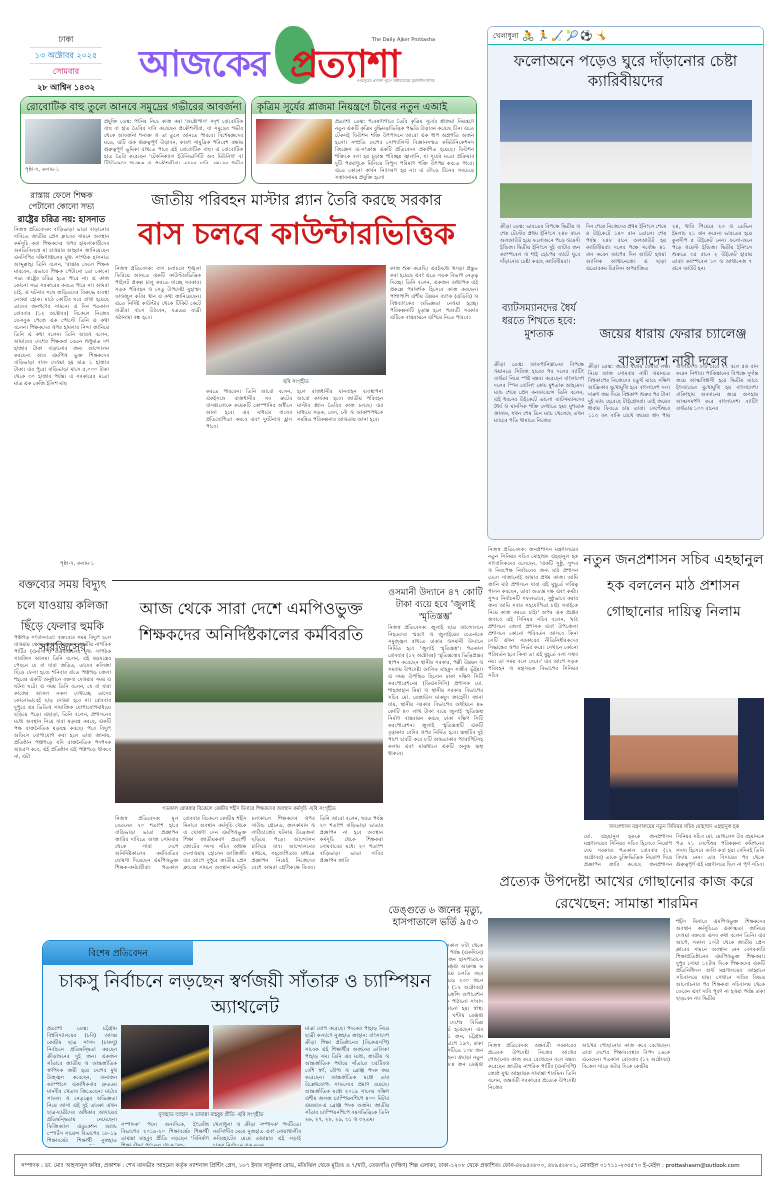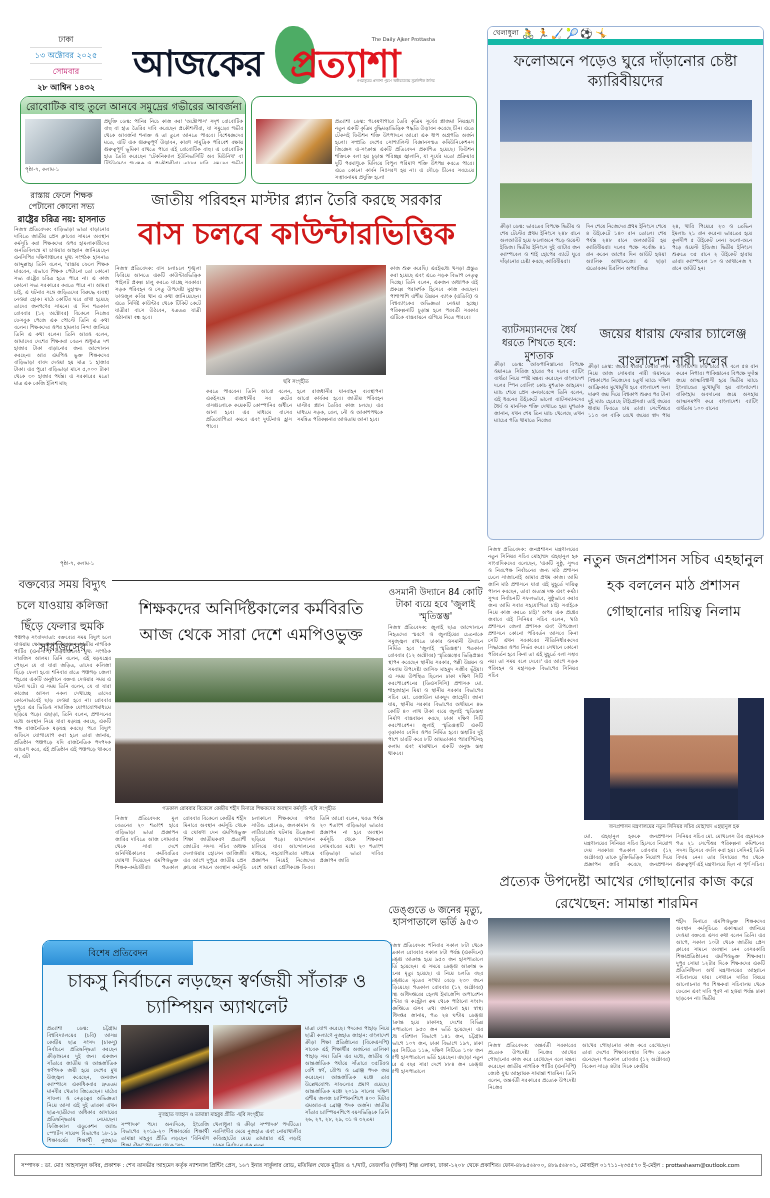--- a/index.html
+++ b/index.html
@@ -10,34 +10,34 @@
 .red{color:#d01818}
 .photo{overflow:hidden}
 
 #datebox{left:30px;top:32px;width:72px;text-align:center}
 #datebox div{font-size:8px;line-height:15px;border-bottom:1px solid #ddd}
 #datebox .d1{color:#222}
 #datebox .d2{color:#1b7fc0}
 #datebox .d3{color:#c0186a}
 #datebox .d4{color:#111;font-weight:bold;border:none}
 #logo{left:125px;top:28px;width:310px;height:60px}
-#logo .l1{position:absolute;left:8px;top:8px;font-size:36px;font-weight:bold;color:#0f172a;letter-spacing:-1px}
+#logo .l1{position:absolute;left:14px;top:8px;font-size:36px;font-weight:bold;color:#8b5cf6;letter-spacing:-1px}
 #logo .l2{position:absolute;left:165px;top:6px;font-size:38px;font-weight:bold;color:#e0141e;letter-spacing:-1px}
 #logo .map{position:absolute;left:150px;top:-2px;width:40px;height:58px;background:#2e9d4a;border-radius:45% 55% 40% 60%;opacity:.85}
 #logo .eng{position:absolute;right:0;top:8px;font-size:5px;color:#333}
 #logo .tag{position:absolute;right:0;bottom:4px;font-size:3.5px;color:#555}
 
 .gbox{border:1.5px solid #3a9a52;border-radius:9px;background:#fff;overflow:hidden}
 .gbox .gh{background:linear-gradient(#cfe9cf,#9fd4a4);font-size:10px;padding:2px 5px;height:17px;white-space:nowrap;overflow:hidden}
 
 #sports{left:487px;top:26px;width:277px;height:514px;border:1.5px solid #9bb3d6;border-radius:6px;background:#eef3fb;overflow:hidden}
-#sports .tagbar{height:18px;background:#fff;border-bottom:6px solid #14b8a6;font-size:7px;padding:3px 5px;display:flex;align-items:center;gap:4px}
+#sports .tagbar{height:18px;background:#fff;border-bottom:1px solid #14b8a6;font-size:7px;padding:3px 5px;display:flex;align-items:center;gap:4px}
 .sporticons span{font-size:10px;margin-right:2px}
 .rule{background:#333;height:1px}
-#special{left:42px;top:940px;width:350px;height:208px;border:1.5px solid #1e86c9;border-radius:8px;background:#eaf6fd;overflow:hidden}
+#special{left:42px;top:940px;width:406px;height:208px;border:1.5px solid #1e86c9;border-radius:8px;background:#eaf6fd;overflow:hidden}
 #special .tabs{height:24px;display:flex}
 #special .t1{width:150px;background:linear-gradient(#5bb6ee,#2b8ed6);color:#111;font-size:9px;text-align:center;line-height:24px}
 #special .t2{flex:1;background:linear-gradient(90deg,#f6c6d6,#f2dbe4);font-size:8px;text-align:center;line-height:24px}
 #footer{left:14px;top:1154px;width:748px;height:22px;border:1px solid #888;font-size:5.5px;line-height:20px;padding-left:6px;white-space:nowrap;overflow:hidden}
 .cap{font-size:5px;color:#333;text-align:center}
 </style>
 </head>
 <body>
 
 <div id="datebox" class="abs">
@@ -54,20 +54,21 @@
   <span class="tag">গণমানুষের প্রত্যাশা পূরণে অঙ্গীকারাবদ্ধ সুরুচিশীল দৈনিক</span>
 </div>
 
 <div class="abs gbox" style="left:20px;top:96px;width:226px;height:88px">
   <div class="gh">রোবোটিক বাহু তুলে আনবে সমুদ্রের গভীরের আবর্জনা</div>
   <div class="abs photo" style="left:4px;top:22px;width:76px;height:45px;background:linear-gradient(135deg,#dfe6ea,#aab7c0 50%,#6d7b85)"></div>
   <div class="abs small" style="left:83px;top:21px;width:139px;height:46px">প্রযুক্তি ডেস্ক: পানির নিচে কাজ করা 'অক্টোপাস' সদৃশ রোবোটিক বাহু বা হাত তৈরির দাবি করেছেন প্রকৌশলীরা, যা সমুদ্রের গভীর থেকে আবর্জনা শনাক্ত ও তা তুলে আনতে পারবে। বিশেষজ্ঞদের মতে, এটি এক গুরুত্বপূর্ণ উদ্ভাবন, কারণ সামুদ্রিক পরিবেশ রক্ষায় গুরুত্বপূর্ণ ভূমিকা রাখতে পারে এই রোবোটিক বাহু। এ রোবোটিক হাত তৈরি করেছেন 'টেকনিক্যাল ইউনিভার্সিটি অব মিউনিখ' বা টিইউএম'র গবেষক ও প্রকৌশলীরা। তাদের দাবি, সমুদ্রের গভীর থেকে আবর্জনা শনাক্ত করার পাশাপাশি</div>
   <div class="abs small" style="left:4px;top:69px;width:218px;height:15px;color:#333">পৃষ্ঠা-৭, কলাম-১</div>
 </div>
 <div class="abs gbox" style="left:251px;top:96px;width:226px;height:88px">
+  <div class="gh">কৃত্রিম সূর্যের প্লাজমা নিয়ন্ত্রণে চীনের নতুন এআই</div>
   <div class="abs photo" style="left:4px;top:22px;width:76px;height:45px;background:linear-gradient(135deg,#b3363a,#f0e6da 45%,#c98b3a 70%,#5a4a3a)"></div>
   <div class="abs small" style="left:83px;top:21px;width:139px;height:62px">প্রত্যাশা ডেস্ক: গবেষণাগারে তৈরি কৃত্রিম সূর্যের প্লাজমা নিয়ন্ত্রণে নতুন একটি কৃত্রিম বুদ্ধিমত্তাভিত্তিক পদ্ধতি উদ্ভাবন করেছে চীন। এতে টেকসই ফিউশন শক্তি উৎপাদনে আরো এক ধাপ অগ্রগতি অর্জন হলো। সম্প্রতি দেশের সোশ্যালিস্ট বিজ্ঞানসম্মত কমিউনিকেশনস জিজ্ঞেস এ-সংক্রান্ত একটি প্রতিবেদন প্রকাশিত হয়েছে। ফিউশন শক্তিকে বলা হয় চূড়ান্ত পরিচ্ছন্ন জ্বালানি, যা সূর্যের মতো প্রক্রিয়ার দুটি পরমাণুকে মিলিয়ে বিপুল পরিমাণ শক্তি উৎপন্ন করতে পারে। এতে কোনো কার্বন নিঃসরণ হয় না। এ দৌড়ে চীনের সবচেয়ে সম্ভাবনাময় প্রযুক্তি হলো</div>
 </div>
 
 <div class="abs hl" style="left:14px;top:190px;width:95px;font-size:8px;line-height:11px">
   <div>রাস্তায় ফেলে শিক্ষক</div>
   <div>পেটানো কোনো সভ্য</div>
 </div>
 <div class="abs hl" style="left:14px;top:213px;width:95px;font-size:8.5px;font-weight:bold">রাষ্ট্রের চরিত্র নয়: হাসনাত</div>
 <div class="abs small" style="left:14px;top:226px;width:95px;height:330px">নিজস্ব প্রতিবেদক: বাড়িভাড়া ভাতা বাড়ানোর দাবিতে জাতীয় প্রেস ক্লাবের সামনে অবস্থান কর্মসূচি করা শিক্ষকদের ওপর হামলাকারীদের অনতিবিলম্বে মা চাওয়ার আহ্বান জানিয়েছেন এনসিপির দক্ষিণাঞ্চলের মুখ্য সংগঠক হাসনাত আব্দুল্লাহ। তিনি বলেন, 'রাস্তায় ফেলে শিক্ষক মারবেন, এভাবে শিক্ষক পেটানো তো কোনো সভ্য রাষ্ট্রের চরিত্র হতে পারে না। এ কাজ কোনো সভ্য সরকারের করতে পারে না। আমরা চাই, এ ঘটনার সঙ্গে জড়িতদের বিরুদ্ধে ব্যবস্থা নেওয়া হোক। মাঠে কোটির ঘরে রাখা হয়েছে তাদের জনগণের সামনে। এ দিন শতকাল রোববার (১২ অক্টোবর) বিকেলে নিজের ফেসবুক পেজে এক পোস্টে তিনি এ কথা বলেন। শিক্ষকদের ওপর হামলার নিন্দা জানিয়ে তিনি এ কথা বলেন। তিনি আরও বলেন, আমাদের দেশের শিক্ষকরা বেতন শুধুমাত্র দশ হাজার টাকা বাড়ানোর জন্য আন্দোলন করছেন। আর এমপিও ভুক্ত শিক্ষকদের বাড়িভাড়া বাবদ দেওয়া হয় মাত্র ১ হাজার টাকা। এর পুরো বাড়িভাড়া মাসে ৫,০০০ টাকা থেকে ৩০ হাজার পর্যন্ত। এ সরকারের মতো মাত্র এক কেজি ইলিশ মাছ</div>
@@ -91,35 +92,35 @@
     <span style="color:#111">খেলাধুলা</span>
     <span class="sporticons">
       <span style="color:#e34">🚴</span><span style="color:#3a3">🏃</span><span style="color:#2a8">🏑</span><span style="color:#e80">🎾</span><span style="color:#29c">⚽</span><span style="color:#e34">🤸</span>
     </span>
   </div>
   <div class="hl" style="font-size:15px;line-height:20px;padding:6px 10px 4px">ফলোঅনে পড়েও ঘুরে দাঁড়ানোর চেষ্টা ক্যারিবীয়দের</div>
   <div class="abs photo" style="left:12px;top:73px;width:252px;height:118px;background:linear-gradient(180deg,#4f6e9e 0%,#7890b8 35%,#e8e8e8 36%,#f3f3f3 70%,#7aa06a 71%,#8fb07c)"></div>
   <div class="abs small" style="left:12px;top:196px;width:80px;height:92px">ক্রীড়া ডেস্ক: ভারতের বিপক্ষে দ্বিতীয় ও শেষ টেস্টের প্রথম ইনিংসে ২৪৮ রানে অলআউট হয়ে ফলোঅনে পড়ে ওয়েস্ট ইন্ডিজ। দ্বিতীয় ইনিংসে দুই ব্যাটার জন ক্যাম্পবেল ও শাই হোপের ব্যাটে ঘুরে দাঁড়ানোর চেষ্টা করছে ক্যারিবীয়রা।</div>
   <div class="abs small" style="left:98px;top:196px;width:80px;height:92px">দিন শেষে নিজেদের প্রথম ইনিংসে শেষে ৪ উইকেটে ১৪০ রান তোলে। শেষ পর্যন্ত ২৪৮ রানে অলআউট হয় ক্যারিবীয়রা। দলের পক্ষে সর্বোচ্চ ৪১ রান করেন আগের দিন আউট হওয়া অ্যালিক আথানেজে। এ ছাড়া এতোরকম চিরলিন অপরাজিত</div>
   <div class="abs small" style="left:184px;top:196px;width:80px;height:92px">২৪, খারি পিয়েরে ২৩ ও তেভিন ইমলাচ ২১ রান করেন। ভারতের হয়ে কুলদীপ ৫ উইকেট নেন। ফলো-অনে পড়ে ওয়েস্ট ইন্ডিজ। দ্বিতীয় ইনিংসে শুরুতে ৩৫ রানে ২ উইকেট হারায় তারা। ক্যাম্পবেল ১০ ও আথানেজ ৭ রানে আউট হন।</div>
-  <div class="abs hl" style="left:6px;top:296px;width:90px;font-size:10px;line-height:13px">ব্যাটসম্যানদের ধৈর্য ধরতে শিখতে হবে: মুশতাক</div>
+  <div class="abs hl" style="left:6px;top:274px;width:90px;font-size:10px;line-height:13px">ব্যাটসম্যানদের ধৈর্য ধরতে শিখতে হবে: মুশতাক</div>
   <div class="abs small" style="left:6px;top:334px;width:90px;height:176px">ক্রীড়া ডেস্ক: আফগানিস্তানের বিপক্ষে ওয়ানডে সিরিজ হারের পর দলের ব্যাটিং ব্যর্থতা নিয়ে স্পষ্ট মন্তব্য করেছেন বাংলাদেশ দলের স্পিন বোলিং কোচ মুশতাক আহমেদ। ম্যাচ শেষে প্রেস কনফারেন্সে তিনি বলেন, এই ধরনের উইকেটে ভালো ব্যাটসম্যানদের ধৈর্য ও মানসিক শক্তি দেখাতে হয়। মুশতাক জানান, যখন শেষ তিন ম্যাচ খেলেছে তখন ম্যাচের গতি থামাতে নিজের</div>
   <div class="abs hl" style="left:100px;top:293px;width:170px;font-size:13px;line-height:27px">জয়ের ধারায় ফেরার চ্যালেঞ্জ বাংলাদেশ নারী দলের</div>
   <div class="abs small" style="left:100px;top:336px;width:170px;height:174px;column-count:2;column-gap:6px">ক্রীড়া ডেস্ক: জয়ের ধারায় ফেরার লক্ষ্য নিয়ে আজ সোমবার নারী ওয়ানডে বিশ্বকাপের নিজেদের চতুর্থ ম্যাচে দক্ষিণ আফ্রিকার মুখোমুখি হবে বাংলাদেশ দল। দারুণ জয় দিয়ে বিশ্বকাপ শুরুর পর টানা দুই ম্যাচ হেরেছে টাইগ্রেসরা। তাই জয়ের ধারায় ফিরতে চায় তারা। সেপ্টেম্বরে ১১৩ বল বাকি রেখে জয়ের স্বাদ পায় বাংলাদেশ। ৮টি চারে ৭৭ বলে ৫৪ রান করেন নিগার। পাকিস্তানের বিপক্ষে দুর্দান্ত জয়ে আত্মবিশ্বাসী হয়ে দ্বিতীয় ম্যাচে ইংল্যান্ডের মুখোমুখি হয় বাংলাদেশ। বাকিংহাম অবদানের জয়ে অসহায় আত্মসমর্পণ করে বাংলাদেশ। ব্যাটিং ব্যর্থতায় ১০০ রানের</div>
 </div>
 
 <div class="abs hl" style="left:115px;top:596px;width:272px;font-size:16px;line-height:26px">
+  <div>আজ থেকে সারা দেশে এমপিওভুক্ত</div>
   <div>শিক্ষকদের অনির্দিষ্টকালের কর্মবিরতি</div>
-  <div>আজ থেকে সারা দেশে এমপিওভুক্ত</div>
 </div>
 <div class="abs photo" style="left:115px;top:658px;width:268px;height:145px;background:linear-gradient(180deg,#a9b8a0 0%,#4a6a3e 30%,#e8e8e6 31%,#ececec 55%,#6b5a4e 60%,#3a3030 100%)"></div>
 <div class="abs cap" style="left:115px;top:805px;width:268px">গতকাল রোববার বিকেলে কেন্দ্রীয় শহীদ মিনারে শিক্ষকদের অবস্থান কর্মসূচি -ছবি সংগৃহীত</div>
 <div class="abs small" style="left:115px;top:815px;width:268px;height:118px;column-count:4;column-gap:5px">নিজস্ব প্রতিবেদক: মূল বেতনের ২০ শতাংশ হারে বাড়িভাড়া ভাতা প্রজ্ঞাপন জারির দাবিতে আজ সোমবার থেকে সারা দেশে অনির্দিষ্টকালের কর্মবিরতির ঘোষণা দিয়েছেন এমপিওভুক্ত শিক্ষক-কর্মচারীরা। গতকাল রোববার বিকেলে কেন্দ্রীয় শহীদ মিনারে অবস্থান কর্মসূচি থেকে এ ঘোষণা দেন এমপিওভুক্ত শিক্ষা জাতীয়করণ প্রত্যাশী জোটের সদস্য সচিব অধ্যক্ষ দেলাওয়ার হোসেন আজিজী। এর আগে দুপুরে জাতীয় প্রেস ক্লাবের সামনে অবস্থান কর্মসূচি চলাকালে শিক্ষকদের ওপর সাউন্ড গ্রেনেড, জলকামান ও লাঠিচার্জের ঘটনায় উত্তেজনা ছড়িয়ে পড়ে। আন্দোলন চালিয়ে যাব। আন্দোলনের মাধ্যমে, সহযোগিতার মাধ্যমে প্রজ্ঞাপন নিয়েই নিজেদের বেশে আমরা শ্রেণিকক্ষে ফিরব। তিনি আরো বলেন, ঘরত পর্যন্ত ২০ শতাংশ বাড়িভাড়া ভাতার প্রজ্ঞাপন না হবে অবস্থান কর্মসূচি থেকে শিক্ষকরা সোমবারের মধ্যে ২০ শতাংশ বাড়িভাড়া ভাতা দাবির প্রজ্ঞাপন জারি</div>
 
-<div class="abs hl" style="left:388px;top:586px;width:95px;font-size:9px;line-height:12px">ওসমানী উদ্যানে 84 কোটি টাকা ব্যয়ে হবে 'জুলাই স্মৃতিস্তম্ভ'</div>
+<div class="abs hl" style="left:388px;top:586px;width:95px;font-size:9px;line-height:12px">ওসমানী উদ্যানে ৪৭ কোটি টাকা ব্যয়ে হবে 'জুলাই স্মৃতিস্তম্ভ'</div>
 <div class="abs small" style="left:388px;top:624px;width:95px;height:278px">নিজস্ব প্রতিবেদক: জুলাই ছাত্র আন্দোলনে নিহতদের স্মরণে ও জুলাইয়ের চেতনাকে সমুজ্জ্বল রাখতে ঢাকার ওসমানী উদ্যানে নির্মিত হবে 'জুলাই স্মৃতিস্তম্ভ'। গতকাল রোববার (১২ অক্টোবর) স্মৃতিস্তম্ভের ভিত্তিপ্রস্তর স্থাপন করেছেন স্থানীয় সরকার, পল্লী উন্নয়ন ও সমবায় উপদেষ্টা আসিফ মাহমুদ সজীব ভূঁইয়া। এ সময় উপস্থিত ছিলেন ঢাকা দক্ষিণ সিটি করপোরেশনের (ডিএসসিসি) প্রশাসক মো. শাহজাহান মিয়া ও স্থানীয় সরকার বিভাগের সচিব মো. রেজাউল মাকছুদ জাহেদী। জানা যায়, স্থানীয় সরকার বিভাগের অর্থায়নে ৪৬ কোটি ৪০ লাখ টাকা ব্যয়ে জুলাই স্মৃতিস্তম্ভ নির্মাণ বাস্তবায়ন করছে ঢাকা দক্ষিণ সিটি করপোরেশন। জুলাই স্মৃতিস্তম্ভটি একটি বৃত্তাকার বেদির ওপর নির্মিত হবে। স্তম্ভটির দুই পাশে চারটি করে ৮টি আয়তাকার প্যারাপিটসহ কলাম এবং মাঝখানে একটি অনুচ্চ স্তম্ভ থাকবে।</div>
 <div class="abs hl" style="left:388px;top:904px;width:95px;font-size:9.5px;line-height:12px">ডেঙ্গুতে ৬ জনের মৃত্যু, হাসপাতালে ভর্তি ৯৫৩</div>
 <div class="abs small" style="left:388px;top:942px;width:95px;height:205px">নিজস্ব প্রতিবেদক: শনিবার সকাল ৮টা থেকে গতকাল রোববার সকাল ৮টা পর্যন্ত (একদিনে) ডেঙ্গু আক্রান্ত হয়ে ৯৫৩ জন হাসপাতালে ভর্তি হয়েছেন। এ সময়ে ডেঙ্গু আক্রান্ত ৬ জনের মৃত্যু হয়েছে। এ নিয়ে চলতি বছর ডেঙ্গুতে মৃতের সংখ্যা বেড়ে ২৩০ জনে দাঁড়িয়েছে। গতকাল রোববার (১২ অক্টোবর) স্বাস্থ্য অধিদপ্তরের হেলথ ইমার্জেন্সি অপারেশন সেন্টার ও কন্ট্রোল রুম থেকে পাঠানো সংবাদ বিজ্ঞপ্তিতে এসব তথ্য জানানো হয়। স্বাস্থ্য অধিদপ্তর জানায়, গত ২৪ ঘণ্টায় ডেঙ্গু আক্রান্ত হয়ে ঢাকাসহ দেশের বিভিন্ন হাসপাতালে ৯৫৩ জন ভর্তি হয়েছেন। এর মধ্যে বরিশাল বিভাগে ১৪১ জন, চট্টগ্রাম বিভাগে ১০৭ জন, ঢাকা বিভাগে ১৯৭, ঢাকা উত্তর সিটিতে ১১৬, দক্ষিণ সিটিতে ১০৮ জন রোগী হাসপাতালে ভর্তি হয়েছেন। এছাড়া নতুন করে এ বছর সারা দেশে ৮৮৪ জন ডেঙ্গু রোগী হাসপাতালে</div>
 
 <div class="abs small" style="left:488px;top:546px;width:90px;height:320px">নিজস্ব প্রতিবেদক: জনপ্রশাসন মন্ত্রণালয়ের নতুন সিনিয়র সচিব মোহাম্মদ এহছানুল হক সাংবাদিকদের বলেছেন, 'একটি সুষ্ঠু, সুন্দর ও নিরপেক্ষ নির্বাচনের জন্য মাঠ প্রশাসন ঢেলে সাজানোই আমার প্রথম কাজ। আমি জানি মাঠ প্রশাসনে যারা এই মুহূর্তে দায়িত্ব পালন করছেন, তারা অত্যন্ত দক্ষ এবং কর্মঠ। সুন্দর নির্বাচনটি সফলভাবে, সুষ্ঠুভাবে করার জন্য আমি সবার সহযোগিতা চাই। সবাইকে নিয়ে কাজ করতে চাই।' অপর এক প্রশ্নের জবাবে এই সিনিয়র সচিব বলেন, 'মাঠ প্রশাসনে জেলা প্রশাসক এবং উপজেলা প্রশাসনে কোনো পরিবর্তন আসবে কিনা সেটি এখন সরকারের নীতিনির্ধারকদের সিদ্ধান্তের ওপর নির্ভর করে। সেখানে কোনো পরিবর্তন হবে কিনা তা এই মুহূর্তে বলা সম্ভব নয়। তা সময় বলে দেবে।' এর আগে সড়ক পরিবহন ও মহাসড়ক বিভাগের সিনিয়র সচিব</div>
 <div class="abs hl" style="left:582px;top:546px;width:183px;font-size:14px;line-height:26px">নতুন জনপ্রশাসন সচিব এহছানুল হক বললেন মাঠ প্রশাসন গোছানোর দায়িত্ব নিলাম</div>
 <div class="abs photo" style="left:584px;top:698px;width:180px;height:122px;background:#1f2a4a">
   <div style="position:absolute;left:26px;top:0;width:128px;height:122px;background:linear-gradient(180deg,#ececec 0%,#e2e2e2 30%,#c08868 31%,#b47a5c 60%,#1c2640 75%)"></div>
 </div>
 <div class="abs cap" style="left:584px;top:823px;width:180px">জনপ্রশাসন মন্ত্রণালয়ের নতুন সিনিয়র সচিব মোহাম্মদ এহছানুল হক</div>

